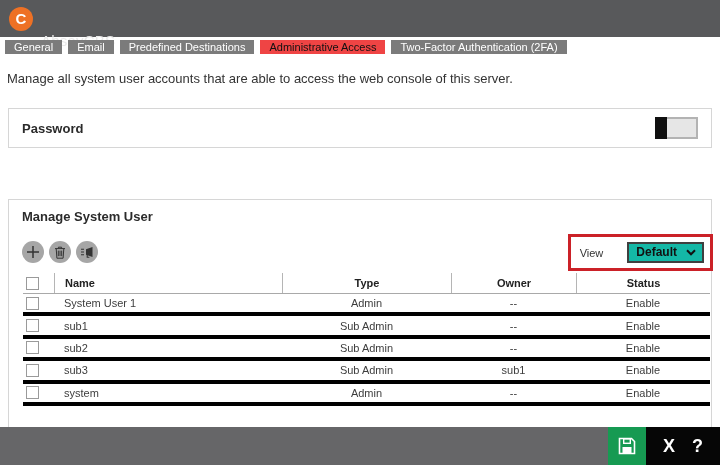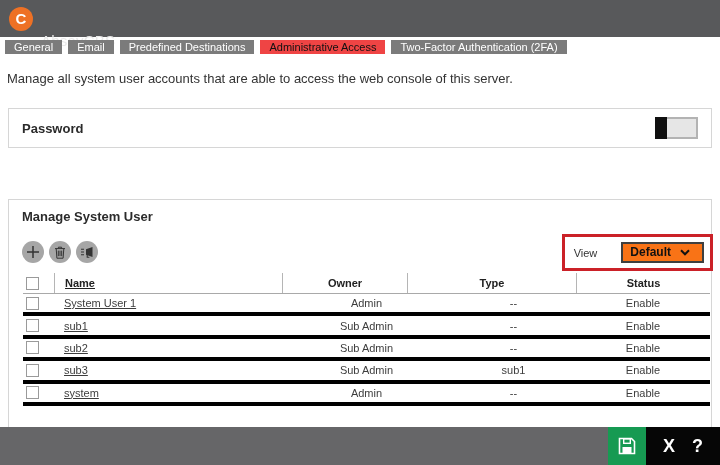--- a/index.html
+++ b/index.html
@@ -57,32 +57,32 @@
     display:flex; align-items:center; justify-content:center; cursor:pointer; padding:0;
   }
 
   
   .view-box {
     position:absolute; top:34px; right:-2px; border:3px solid #cb2128;
     background:#fff; display:flex; align-items:center; gap:24px; padding:5px 6px 5px 9px;
   }
   .view-label { font-size:11px; color:#333; }
   .select-box {
-    border:2px solid #3f3f3f; background:#f97316; padding:1px 12px 2px 7px;
+    border:2px solid #3f3f3f; background:#14b8a6; padding:1px 6px 2px 7px;
     display:flex; align-items:center; gap:9px; font-size:12px; font-weight:bold;
     color:#111; cursor:pointer;
   }
 
   
   .table { position:absolute; top:73px; left:14px; right:1px; font-size:11px; }
   .trow { display:flex; align-items:stretch; height:22.4px; border-bottom:4px solid #000000; }
   .trow.head { height:21px; font-weight:bold; border-bottom:1px solid #a9a9a9; }
   .cell { display:flex; align-items:center; color:#3d3d3d; }
   .col-check  { width:31px; padding-left:3px; }
-  .col-name   { width:228px; padding-left:10px;text-decoration:underline; }
+  .col-name   { width:228px; padding-left:10px; }
   .col-type   { width:169px; justify-content:center; }
   .col-owner  { width:125px; justify-content:center; }
   .col-status { flex:1; justify-content:center; }
   .trow.head .cell { color:#222; }
   .trow.head .col-name, .trow.head .col-type,
   .trow.head .col-owner, .trow.head .col-status { border-left:1px solid #b5b5b5; }
 
   .cbx {
     appearance:none; -webkit-appearance:none; width:13px; height:13px; margin:0;
     border:1px solid #9a9a9a; background:#fff; cursor:pointer;
@@ -173,22 +173,22 @@
       </span>
     </div>
   </div>
 
   <div class="table">
     <div class="trow head">
       <div class="cell col-check">
           <input type="checkbox" class="cbx" style="">
         </div>
       <div class="cell col-name">Name</div>
+      <div class="cell col-type">Type</div>
       <div class="cell col-owner">Owner</div>
-      <div class="cell col-type">Type</div>
       <div class="cell col-status">Status</div>
     </div>
 
     <div class="trow">
       <div class="cell col-check">
           <input type="checkbox" class="cbx" style="">
         </div>
       <div class="cell col-name">System User 1</div>
       <div class="cell col-type">Admin</div>
       <div class="cell col-owner">--</div>

